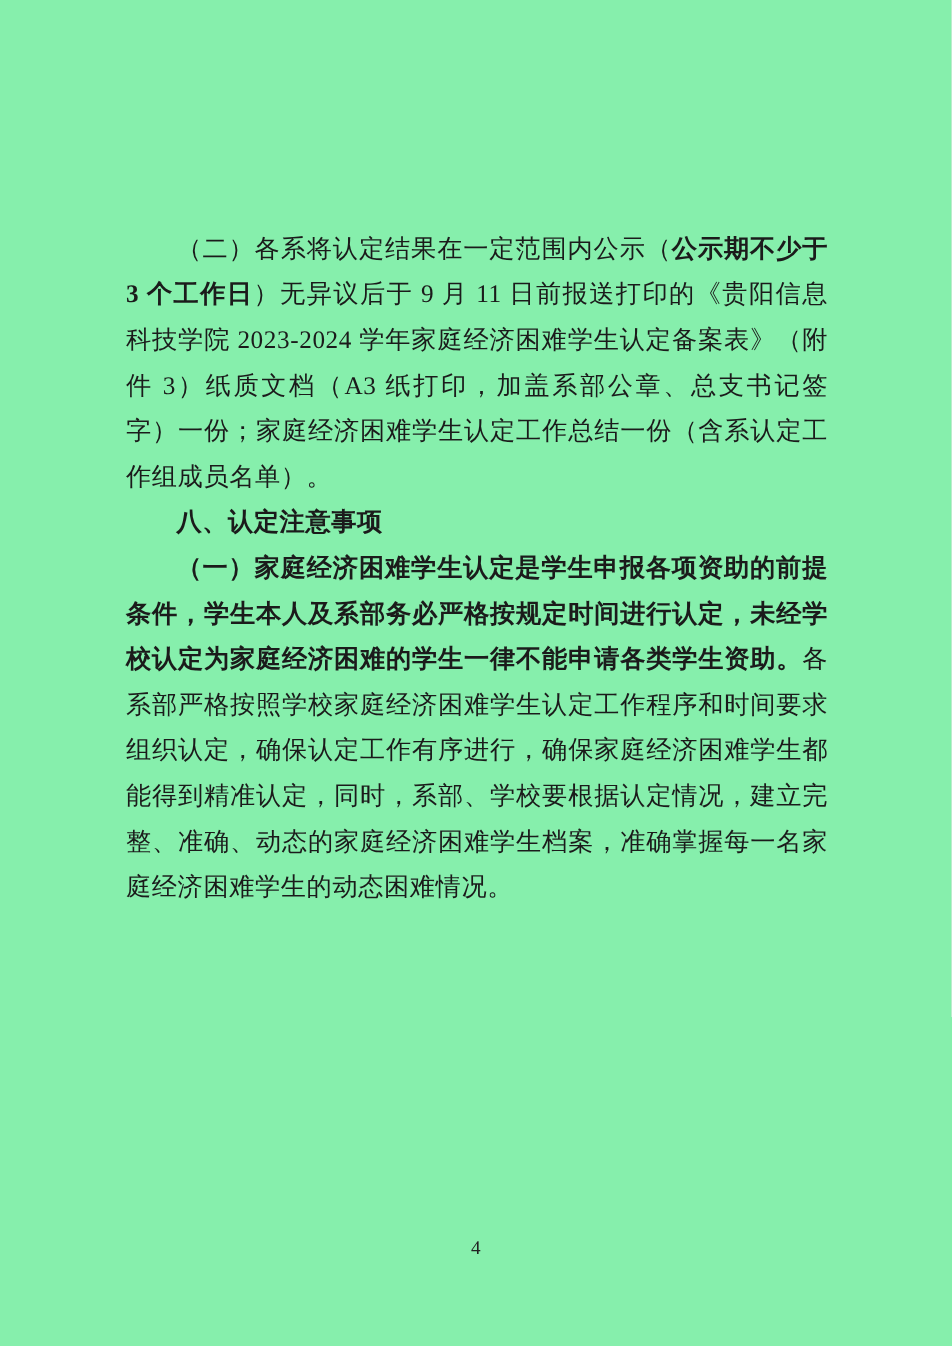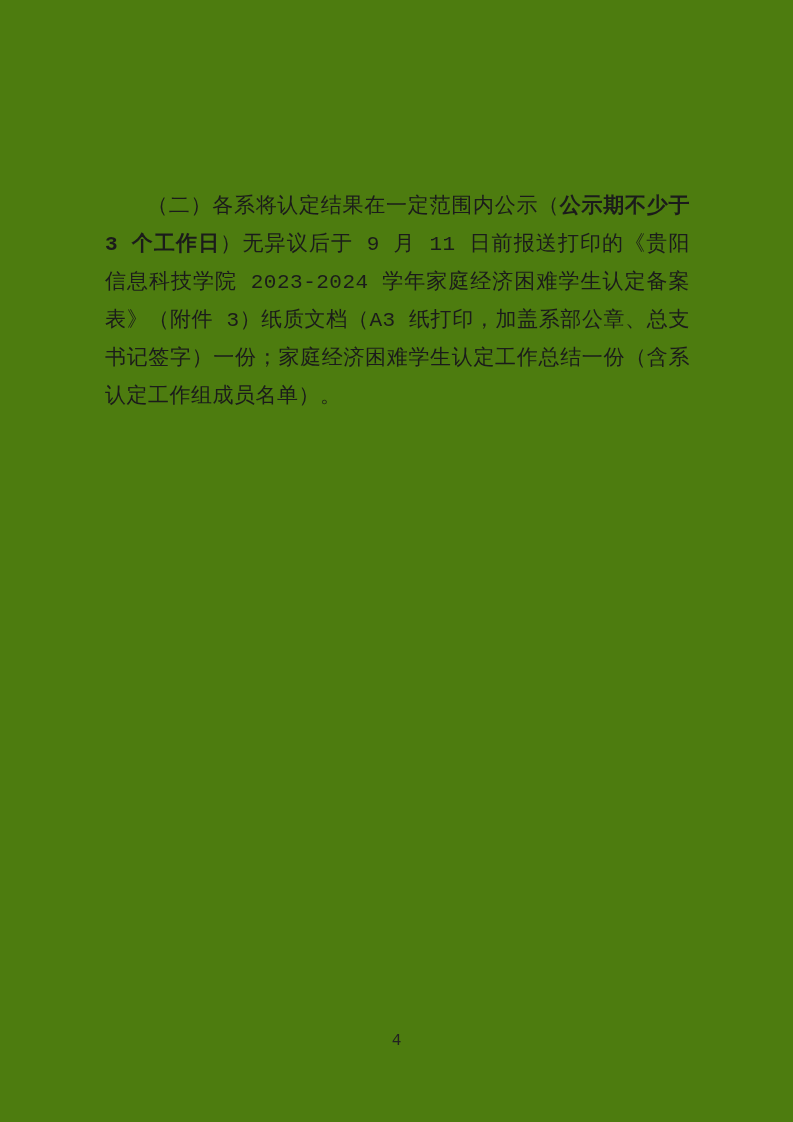--- a/index.html
+++ b/index.html
@@ -5,23 +5,23 @@
   html, body {
     margin: 0;
     padding: 0;
     background: #e9e9e9;
   }
   .sheet {
     position: relative;
     width: 793px;
     height: 1122px;
     margin: 0 auto;
-    background: #4d7c0f;
+    background: #86efac;
     overflow: hidden;
-    font-family: Liberation Mono, monospace;
+    font-family: Liberation Serif, serif;
     color: #1b1b1b;
   }
   .doc-body {
     position: absolute;
     left: 105px;
     top: 188px;
     width: 585px;
     font-size: 21px;
     line-height: 38px;
     letter-spacing: 0.5px;
@@ -52,20 +52,22 @@
 </style>
 </head>
 <body>
 
 <div class="sheet">
 
   <div class="doc-body">
 
     <p><span>（二）各系将认定结果在一定范围内公示（</span><span class="b">公示期不少于 3 个工作日</span><span>）无异议后于 9 月 11 日前报送打印的《贵阳信息科技学院 2023-2024 学年家庭经济困难学生认定备案表》（附件 3）纸质文档（A3 纸打印，加盖系部公章、总支书记签字）一份；家庭经济困难学生认定工作总结一份（含系认定工作组成员名单）。</span></p>
 
+    <p class="section-heading">八、认定注意事项</p>
 
+    <p><span class="b">（一）家庭经济困难学生认定是学生申报各项资助的前提条件，学生本人及系部务必严格按规定时间进行认定，未经学校认定为家庭经济困难的学生一律不能申请各类学生资助。</span><span>各系部严格按照学校家庭经济困难学生认定工作程序和时间要求组织认定，确保认定工作有序进行，确保家庭经济困难学生都能得到精准认定，同时，系部、学校要根据认定情况，建立完整、准确、动态的家庭经济困难学生档案，准确掌握每一名家庭经济困难学生的动态困难情况。</span></p>
 
 
   </div>
 
   <div class="page-footer">4</div>
 
 </div>
 
 </body></html>

